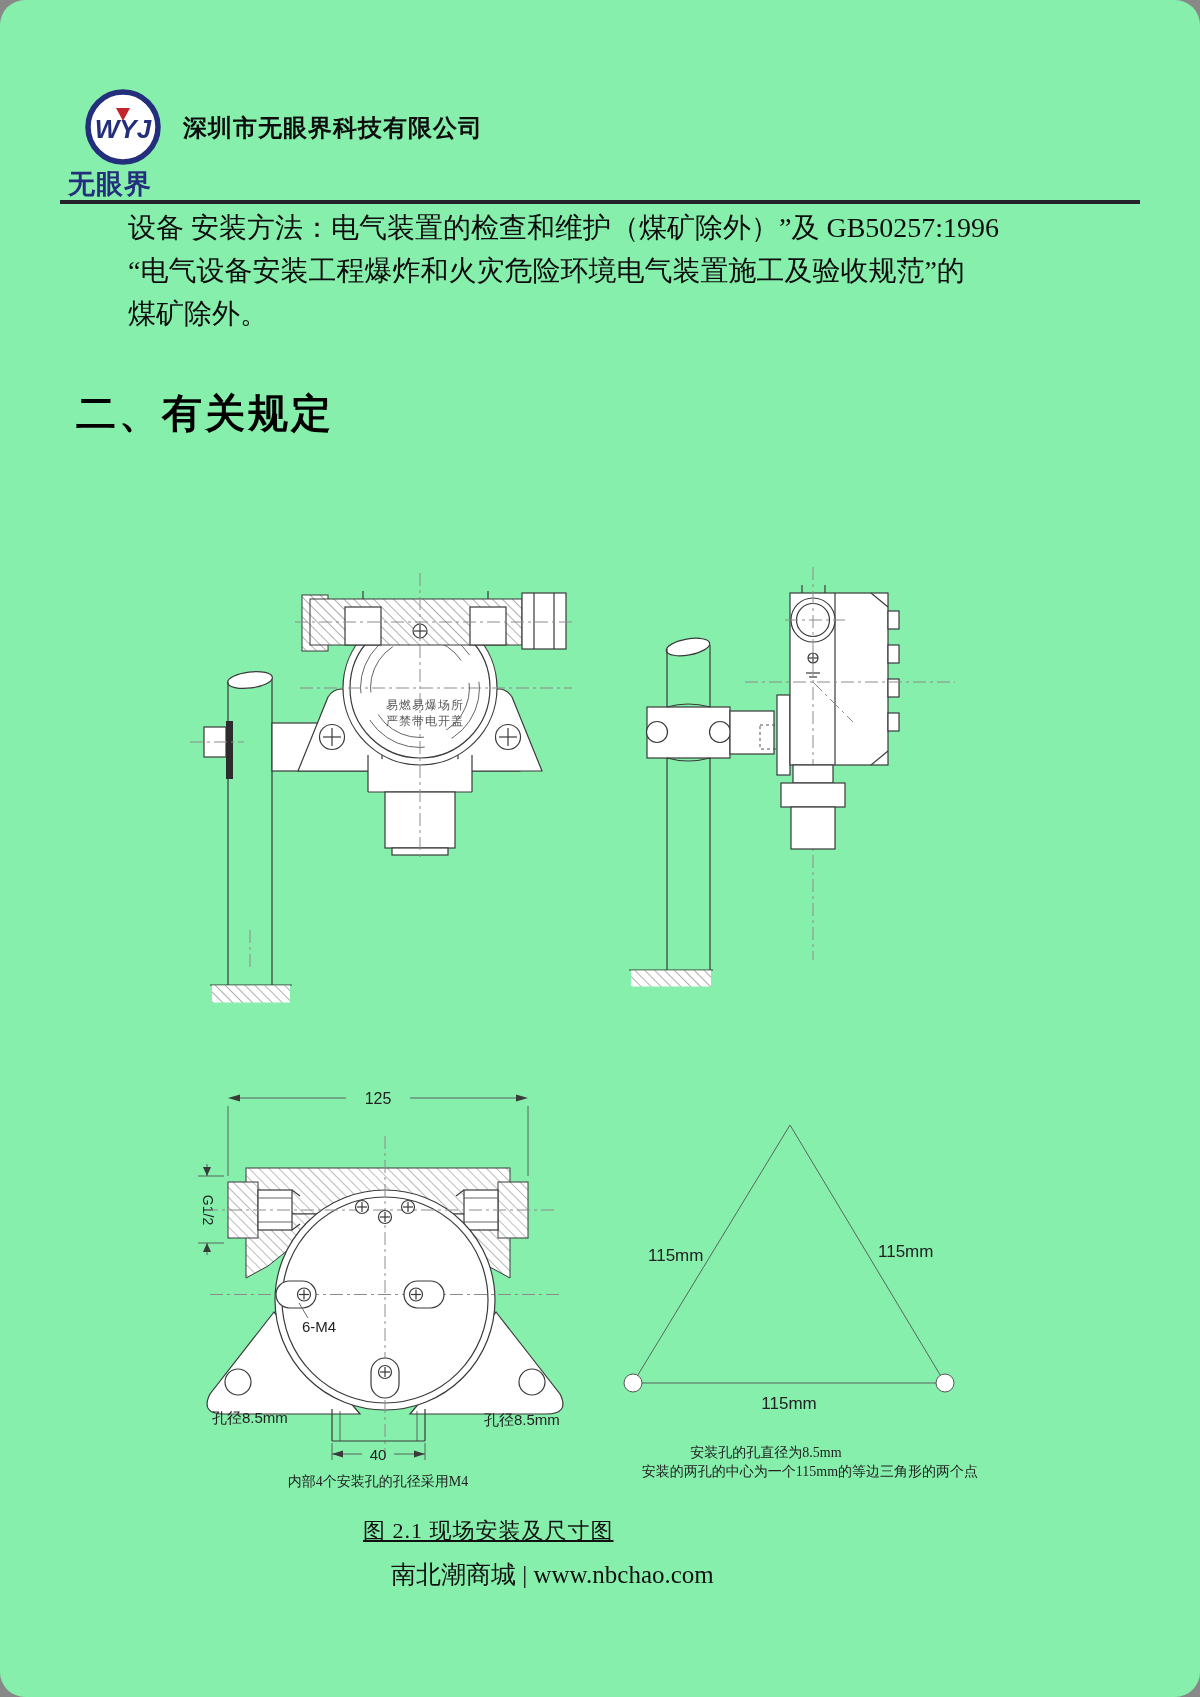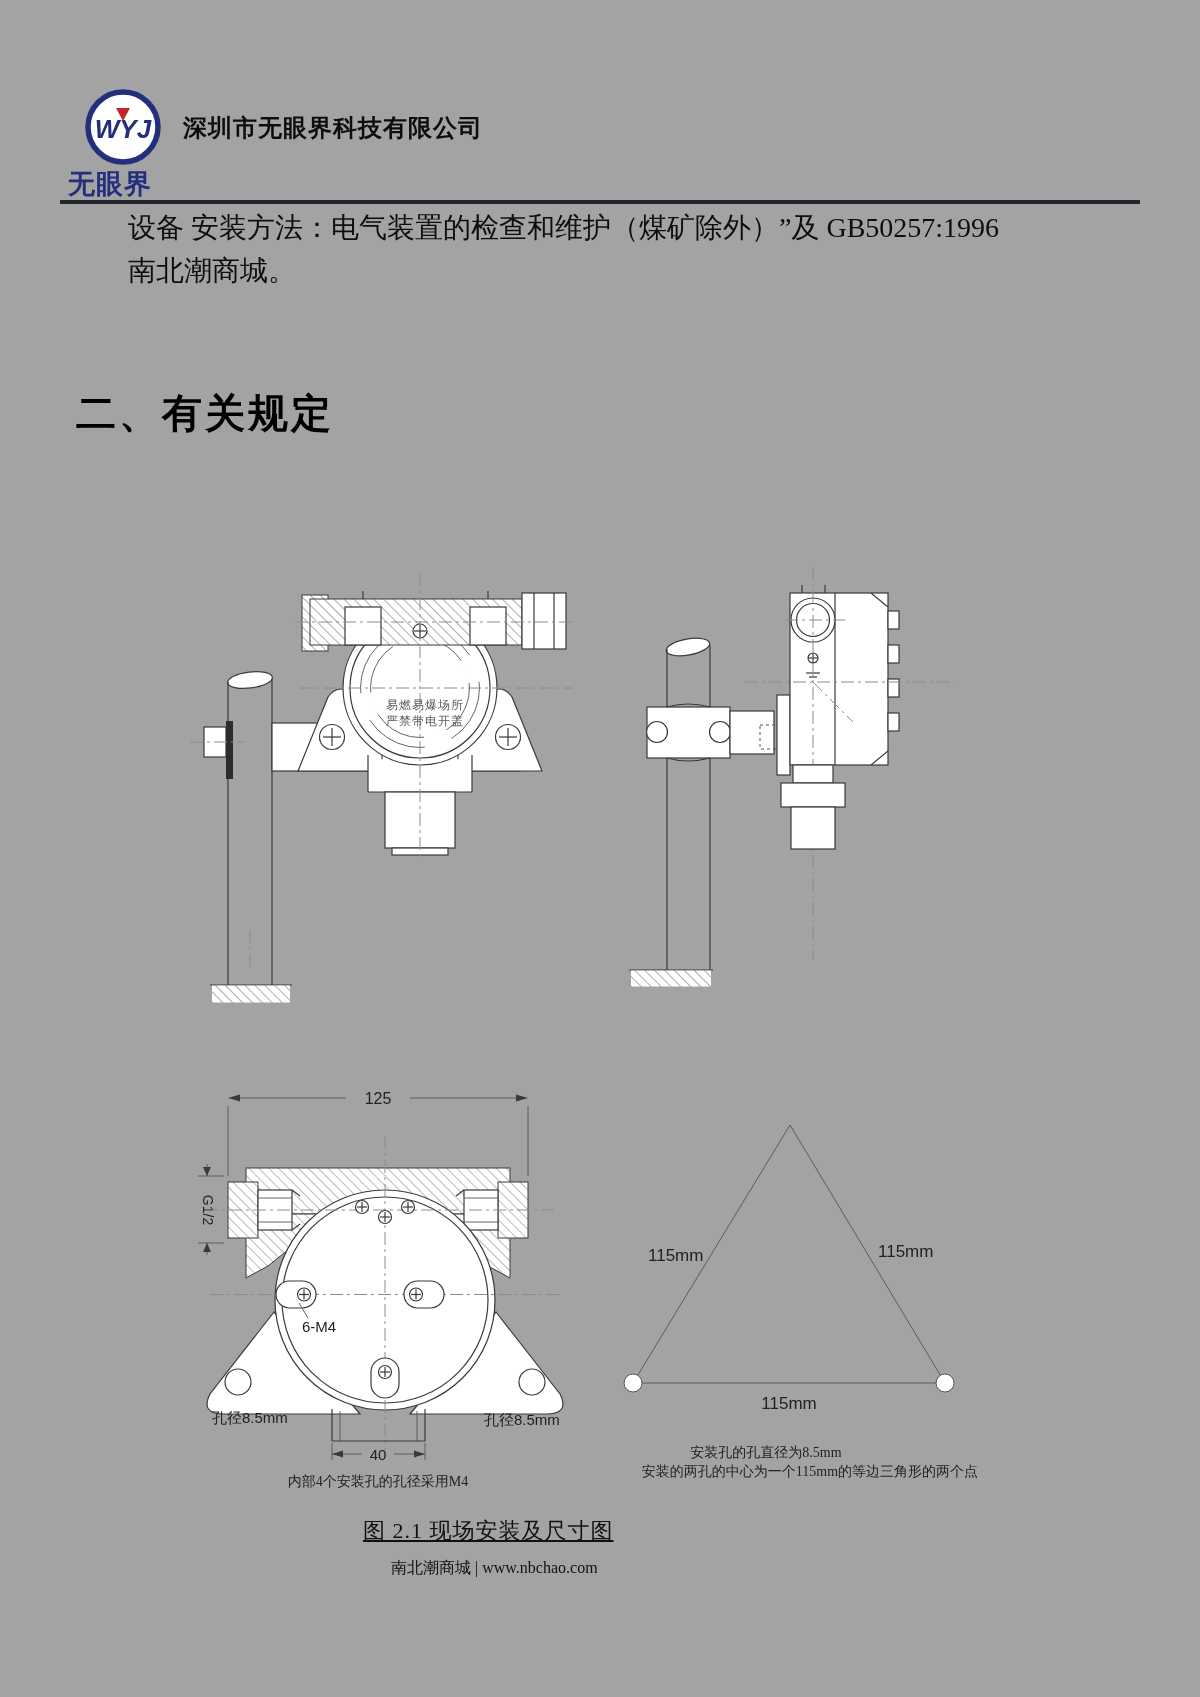--- a/index.html
+++ b/index.html
@@ -1,19 +1,19 @@
 <!DOCTYPE html>
 <html><head>
 <meta charset="utf-8">
 <style>
   html,body { margin:0; padding:0; background:#888; }
   .page {
     position:relative; width:1200px; height:1697px; margin:0 auto;
-    background:#a3a3a3; overflow:hidden;
-    font-family:"Liberation Serif","DejaVu Serif",serif; color:#111;
+    background:#86efac; overflow:hidden;
+    font-family:"Liberation Serif","DejaVu Serif",serif; color:#111;border-radius:25px;
   }
   
   .logo-box { position:absolute; left:73px; top:86px; width:100px; height:82px; }
   .logo-word { position:absolute; left:68px; top:166px; width:110px; 
     font-family:"Liberation Sans","DejaVu Sans",sans-serif; font-weight:bold;
     font-size:27px; color:#232e7c; letter-spacing:1px; }
   .company { position:absolute; left:183px; top:112px; font-size:24px; font-weight:bold;
     letter-spacing:1px; color:#0d0d0d; }
   .rule { position:absolute; left:60px; top:200px; width:1080px; height:4px; background:#24242e; }
   
@@ -30,41 +30,42 @@
   .ln  { stroke:#3a3a3a; stroke-width:1.2; fill:none; }
   .lnw { stroke:#3a3a3a; stroke-width:1.2; fill:#ffffff; }
   .cl  { stroke:#8c8c8c; stroke-width:1; stroke-dasharray:13 4 3 4; fill:none; }
   .thin{ stroke:#555; stroke-width:0.9; fill:none; }
   .arr { fill:#3a3a3a; stroke:none; }
   .dimtxt { font-family:"Liberation Sans","DejaVu Sans",sans-serif; fill:#222; }
   .notetxt { font-family:"Liberation Serif","DejaVu Serif",serif; fill:#222; }
   .warntxt { font-family:"Liberation Sans","DejaVu Sans",sans-serif; fill:#5a5a5a; letter-spacing:1px; }
   
   .caption { position:absolute; left:363px; top:1516px; font-size:22px; color:#111; letter-spacing:1px;text-decoration:underline; }
-  .siteline { position:absolute; left:391px; top:1558px; font-size:16px; color:#111;text-align:center; }
+  .siteline { position:absolute; left:391px; top:1558px; font-size:25px; color:#111;text-align:center; }
 </style>
 </head>
 <body>
 
 <div class="page">
 
   <div>
     <svg class="logo-box" viewBox="0 0 100 82">
       <circle cx="50" cy="41" r="35" fill="#fff" stroke="#232e7c" stroke-width="5.5"></circle>
       <text x="50" y="52" text-anchor="middle" font-size="26" font-style="italic" font-weight="bold" fill="#232e7c" font-family="Liberation Sans, DejaVu Sans, sans-serif">WYJ</text>
       <polygon points="43,22 57,22 50,35" fill="#c4242b"></polygon>
     </svg>
     <div class="logo-word">无眼界</div>
     <div class="company">深圳市无眼界科技有限公司</div>
     <div class="rule"></div>
   </div>
 
   <div class="intro">
     <div>设备 安装方法：电气装置的检查和维护（煤矿除外）”及 GB50257:1996</div>
-    <div>南北潮商城。</div>
+    <div>“电气设备安装工程爆炸和火灾危险环境电气装置施工及验收规范”的</div>
+    <div>煤矿除外。</div>
   </div>
 
   <div class="heading">二、有关规定</div>
 
   <div>
 
   <svg class="svg1" width="410" height="495" viewBox="0 0 410 495">
     <defs>
       <pattern id="p1" width="7" height="7" patternUnits="userSpaceOnUse" patternTransform="rotate(-45)">
         <rect width="7" height="7" fill="#fff"></rect>

